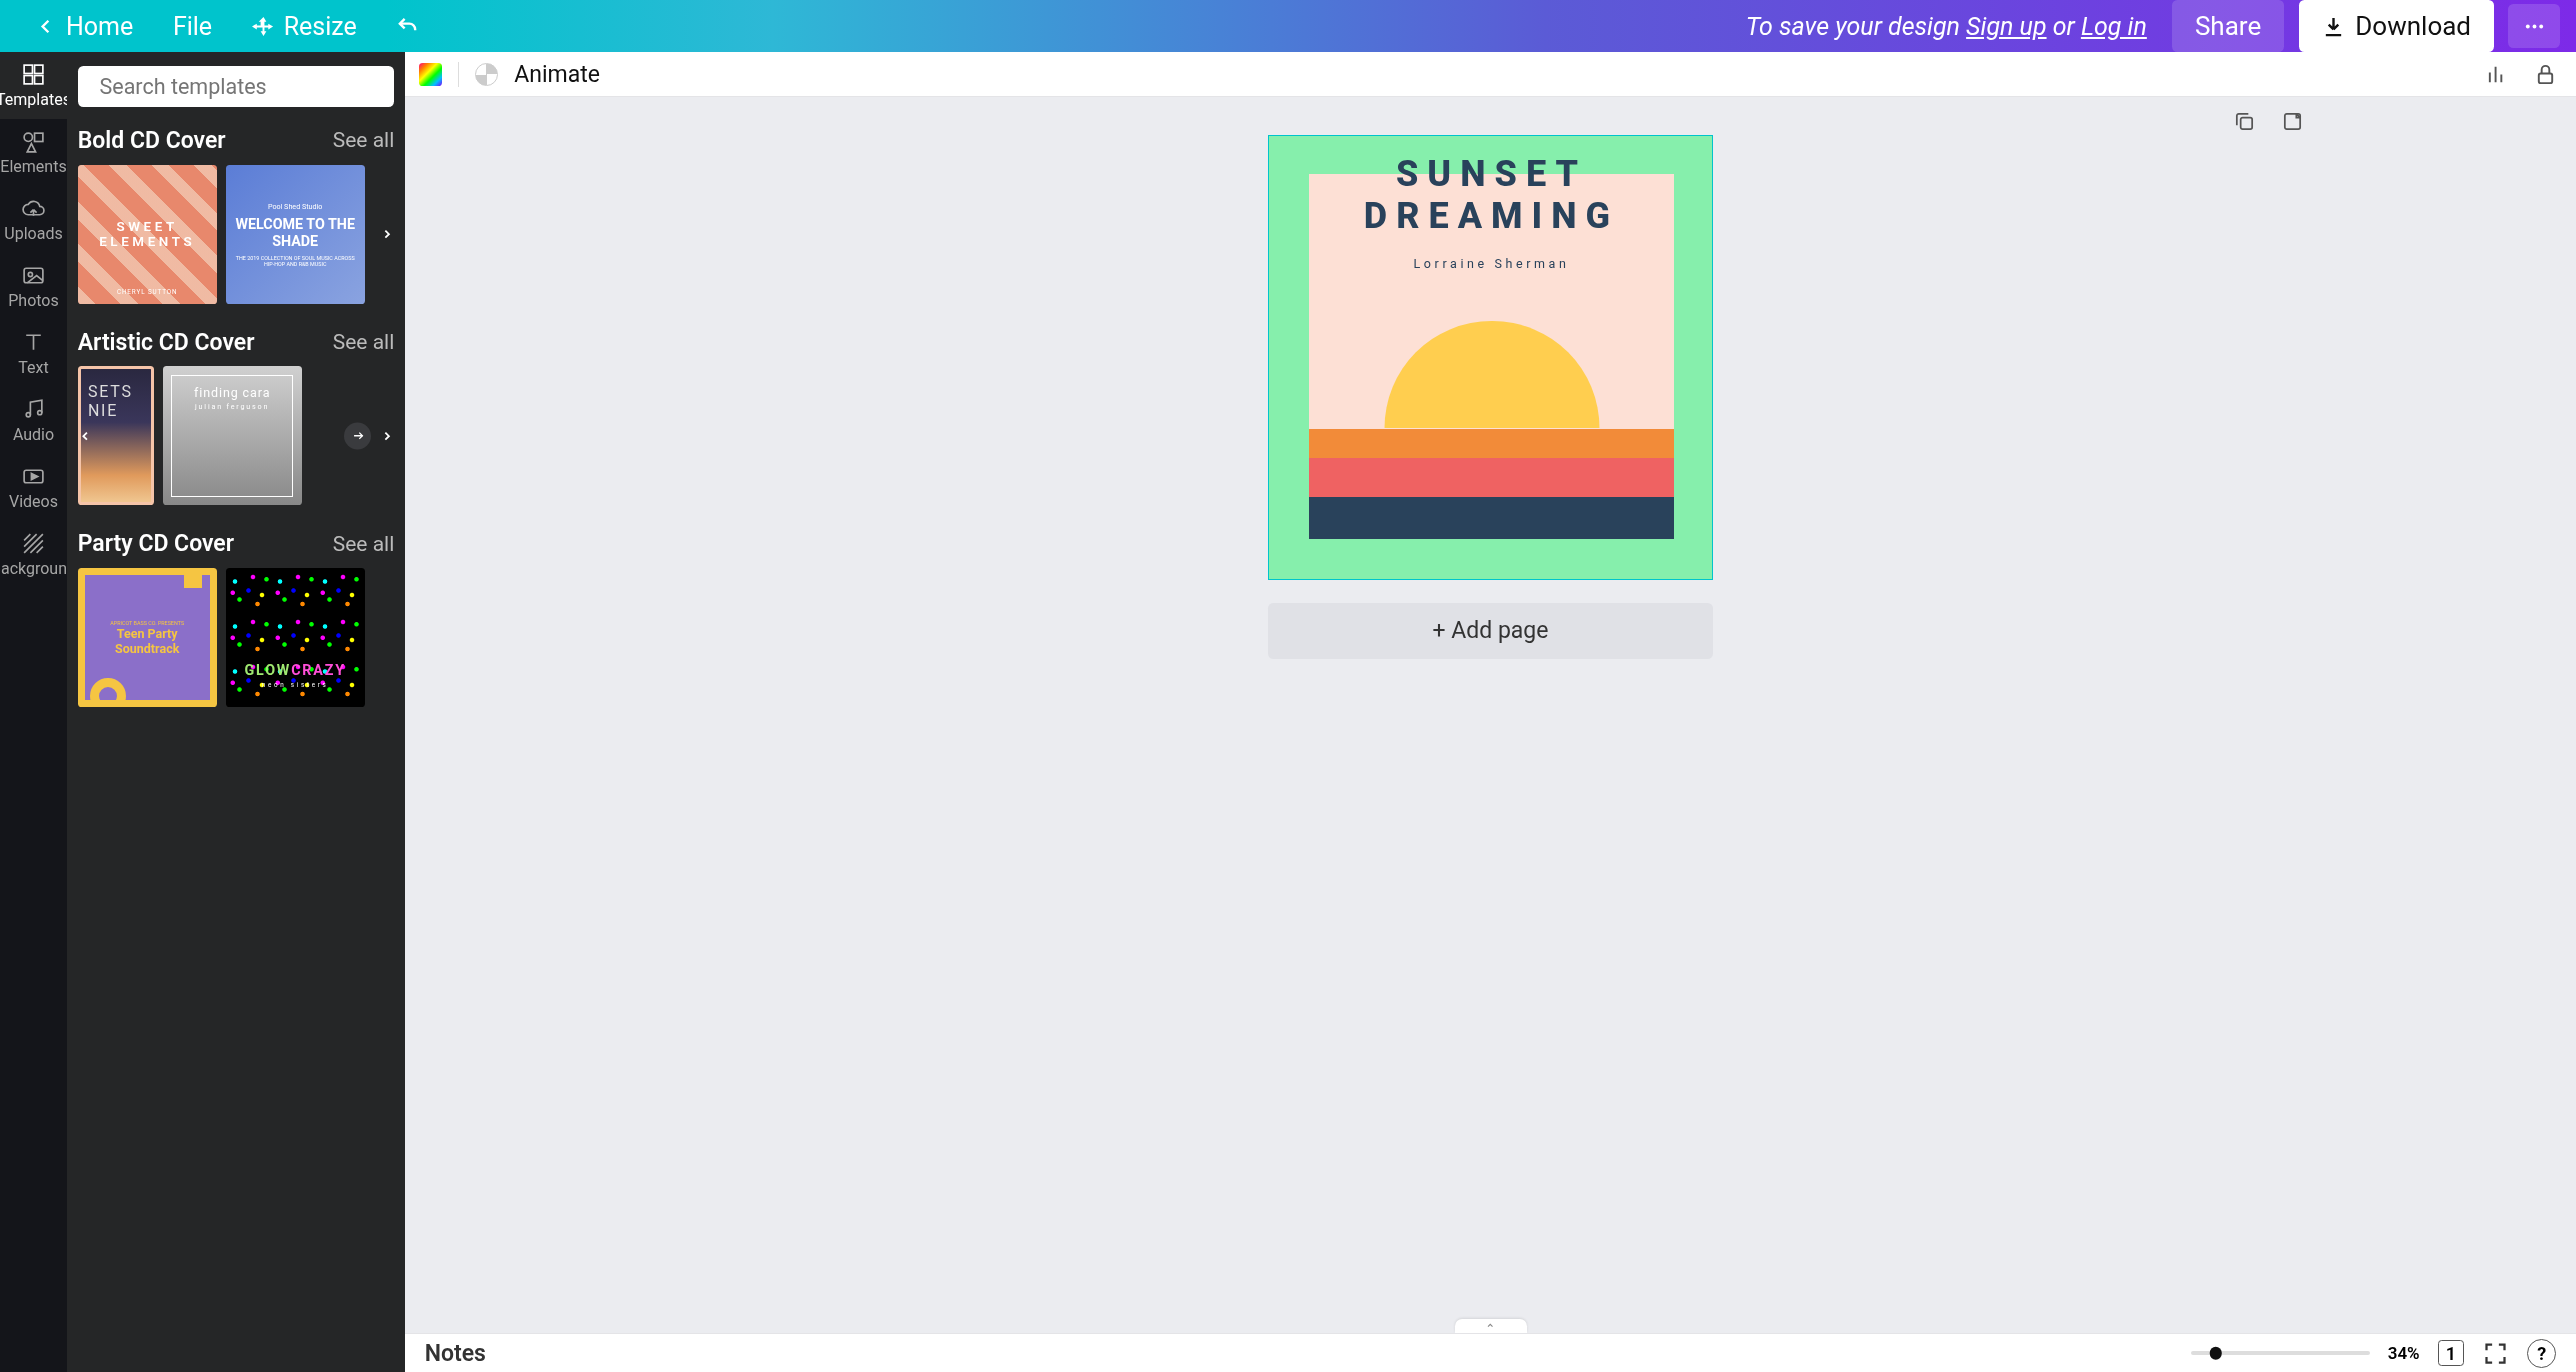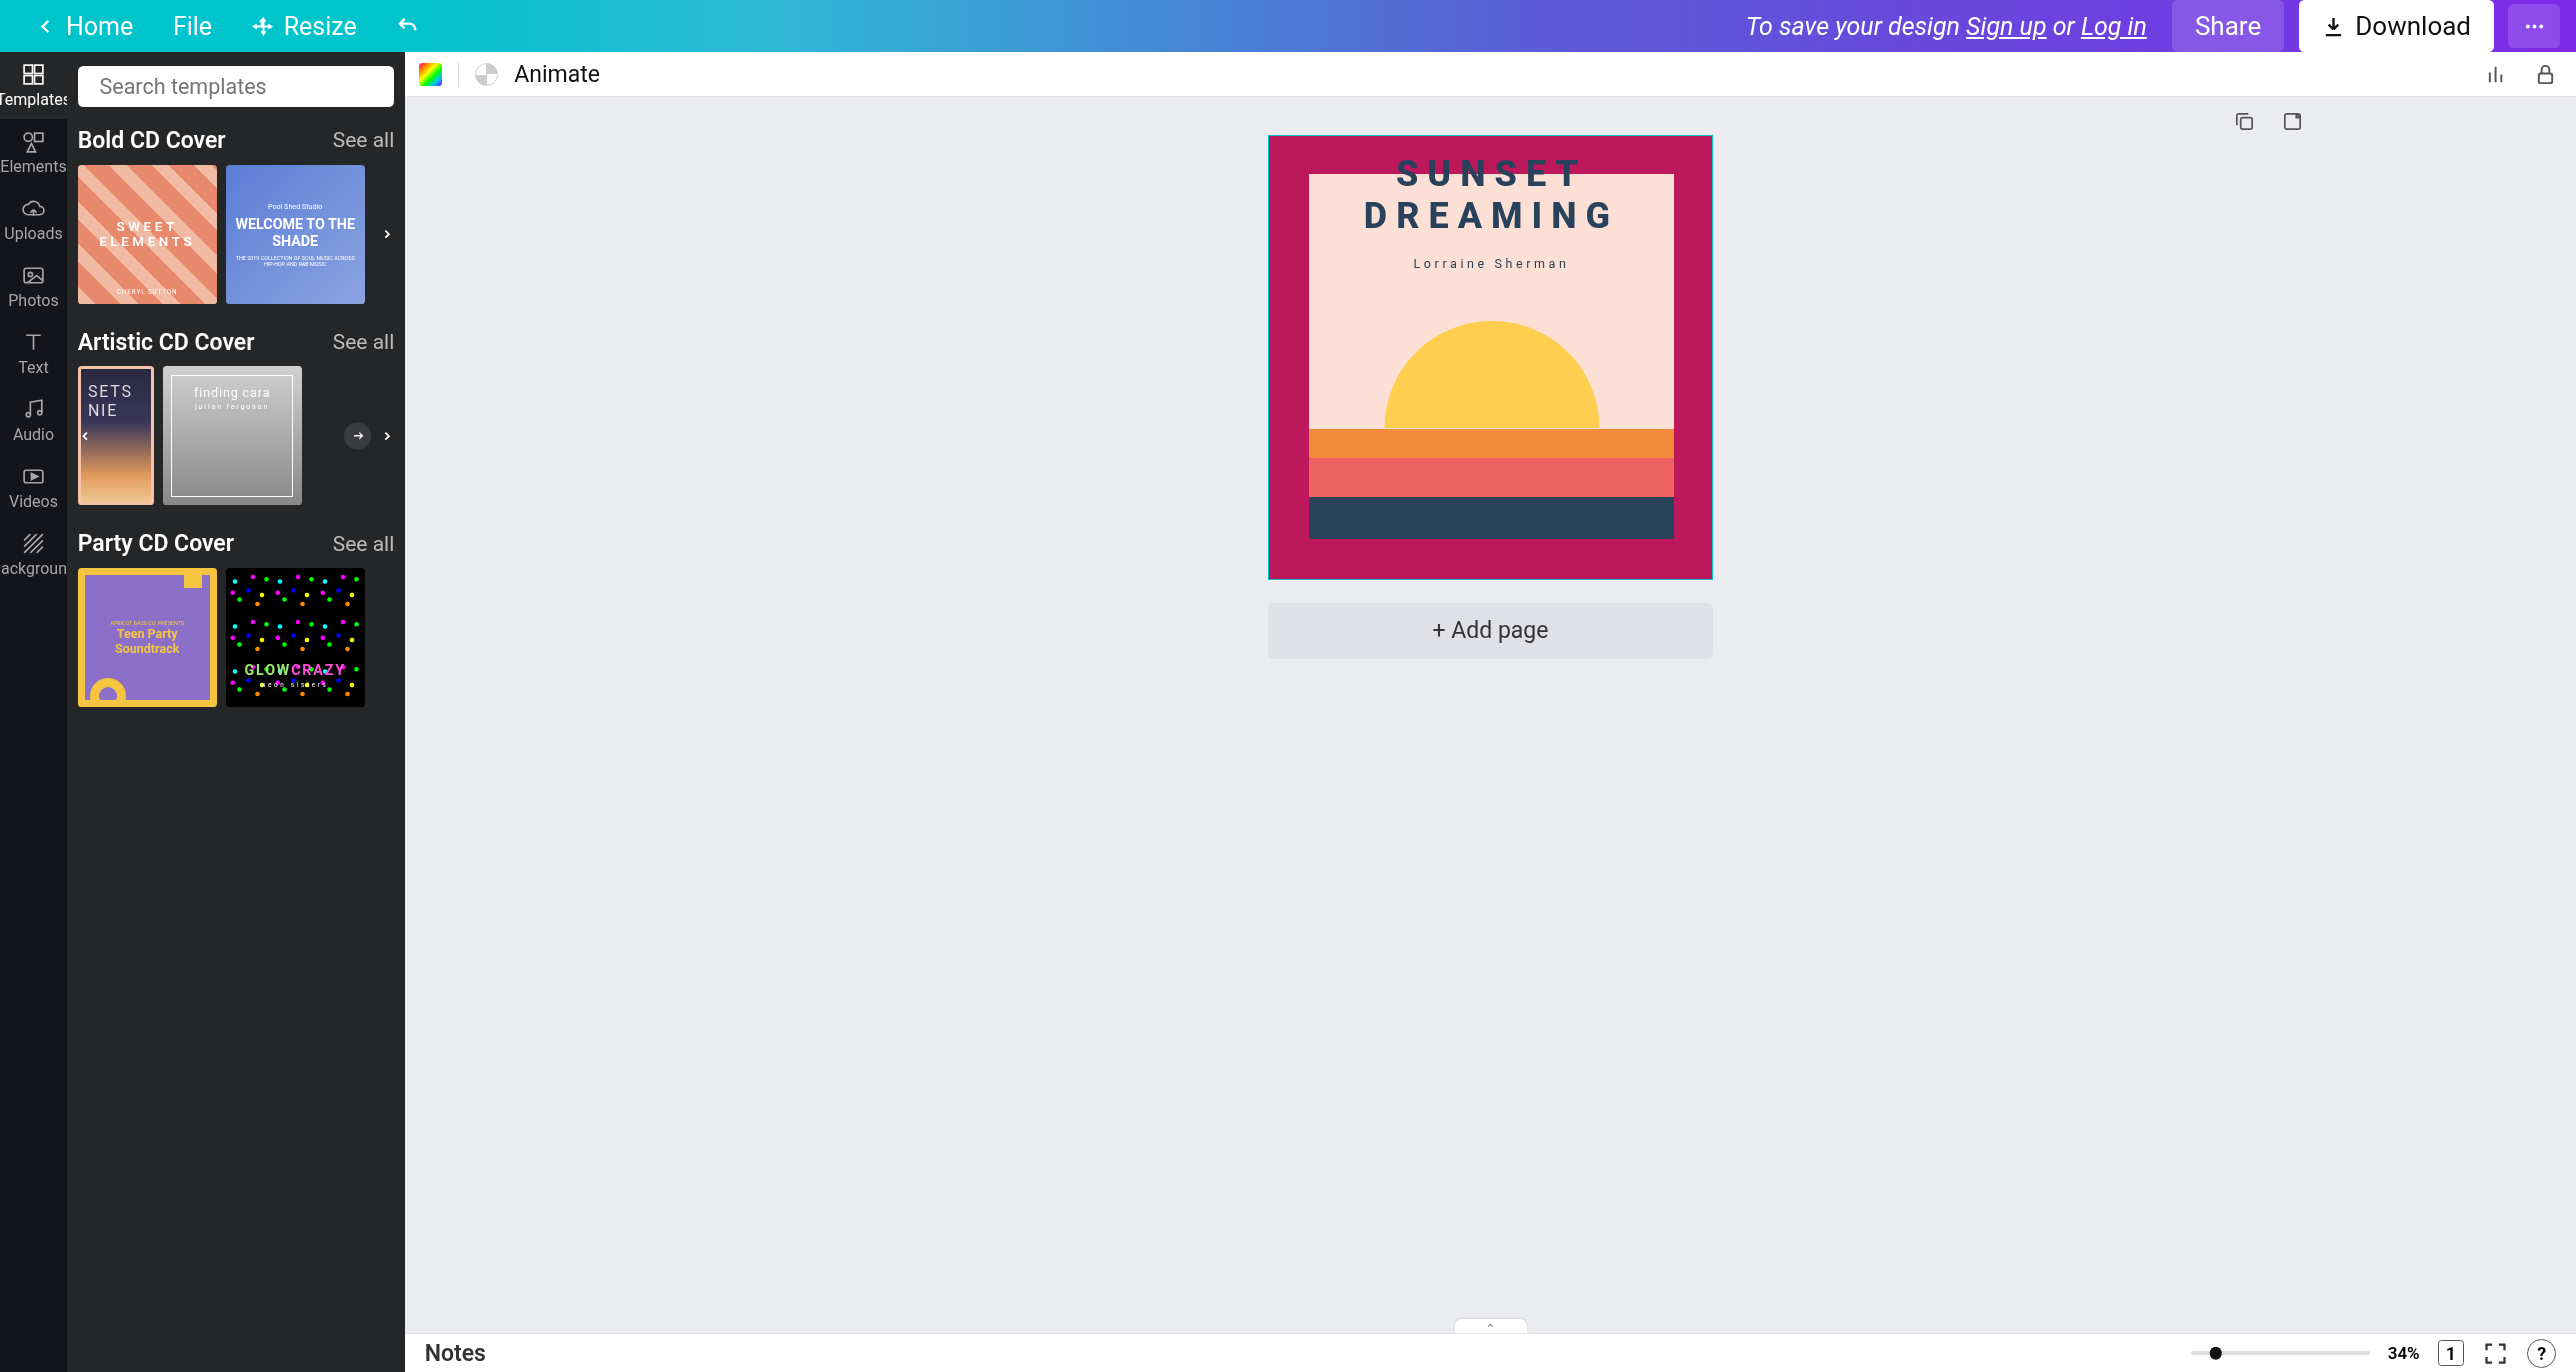--- a/index.html
+++ b/index.html
@@ -53,21 +53,21 @@
 .trans-swatch { width: 23px; height: 23px; border-radius: 50%; background: conic-gradient(#ccc 0 25%, #fff 0 50%, #ccc 0 75%, #fff 0); border: 0.9px solid #ccc; cursor: pointer; }
 .animate-btn { font-size: 23px; color: #111; cursor: pointer; background: none; border: none; }
 .toolbar-spacer { flex: 1; }
 .toolbar-icon-btn { width: 32px; height: 32px; display: flex; align-items: center; justify-content: center; cursor: pointer; }
 
 
 .canvas-wrap { flex: 1; display: flex; flex-direction: column; align-items: center; padding-top: 38px; overflow: auto; position: relative; }
 .page-controls { position: absolute; top: 12.5px; right: 268px; display: flex; gap: 21.5px; }
 .page-ctrl-btn { width: 27px; height: 27px; cursor: pointer; color: #555; }
 
-.canvas { width: 445px; height: 445px; background: #be185d; border: 1.8px solid #00C4CC; position: relative; }
+.canvas { width: 445px; height: 445px; background: #86efac; border: 1.8px solid #00C4CC; position: relative; }
 .design { position: absolute; left: 40px; top: 38px; width: 365px; height: 365px; background: #FDE0D5; }
 .design-title { position: absolute; top: -19.7px; left: 0; right: 0; text-align: center; font-size: 36px; font-weight: 800; letter-spacing: 9px; color: #29425B; line-height: 1.15; font-family: Impact, "Arial Black", sans-serif; }
 .design-artist { position: absolute; top: 82px; left:0; right:0; text-align:center; font-size: 12.5px; letter-spacing: 3.6px; color: #29425B; }
 .sun { position: absolute; left: 50%; bottom: 111px; transform: translateX(-50%); width: 215px; height: 107px; background: #FFCE4F; border-radius: 215px 215px 0 0; }
 .stripe { position: absolute; left: 0; right: 0; height: 29.5px; }
 .stripe1 { bottom: 81px; background: #F28B39; }
 .stripe2 { bottom: 42px; background: #EF6262; height: 39px; }
 .stripe3 { bottom: 0; background: #29425B; height: 42px; }
 
 .add-page { margin-top: 23px; width: 445px; padding: 14.3px; background: #E0E1E6; text-align: center; font-size: 23px; color: #333; border-radius: 5.4px; cursor: pointer; }

